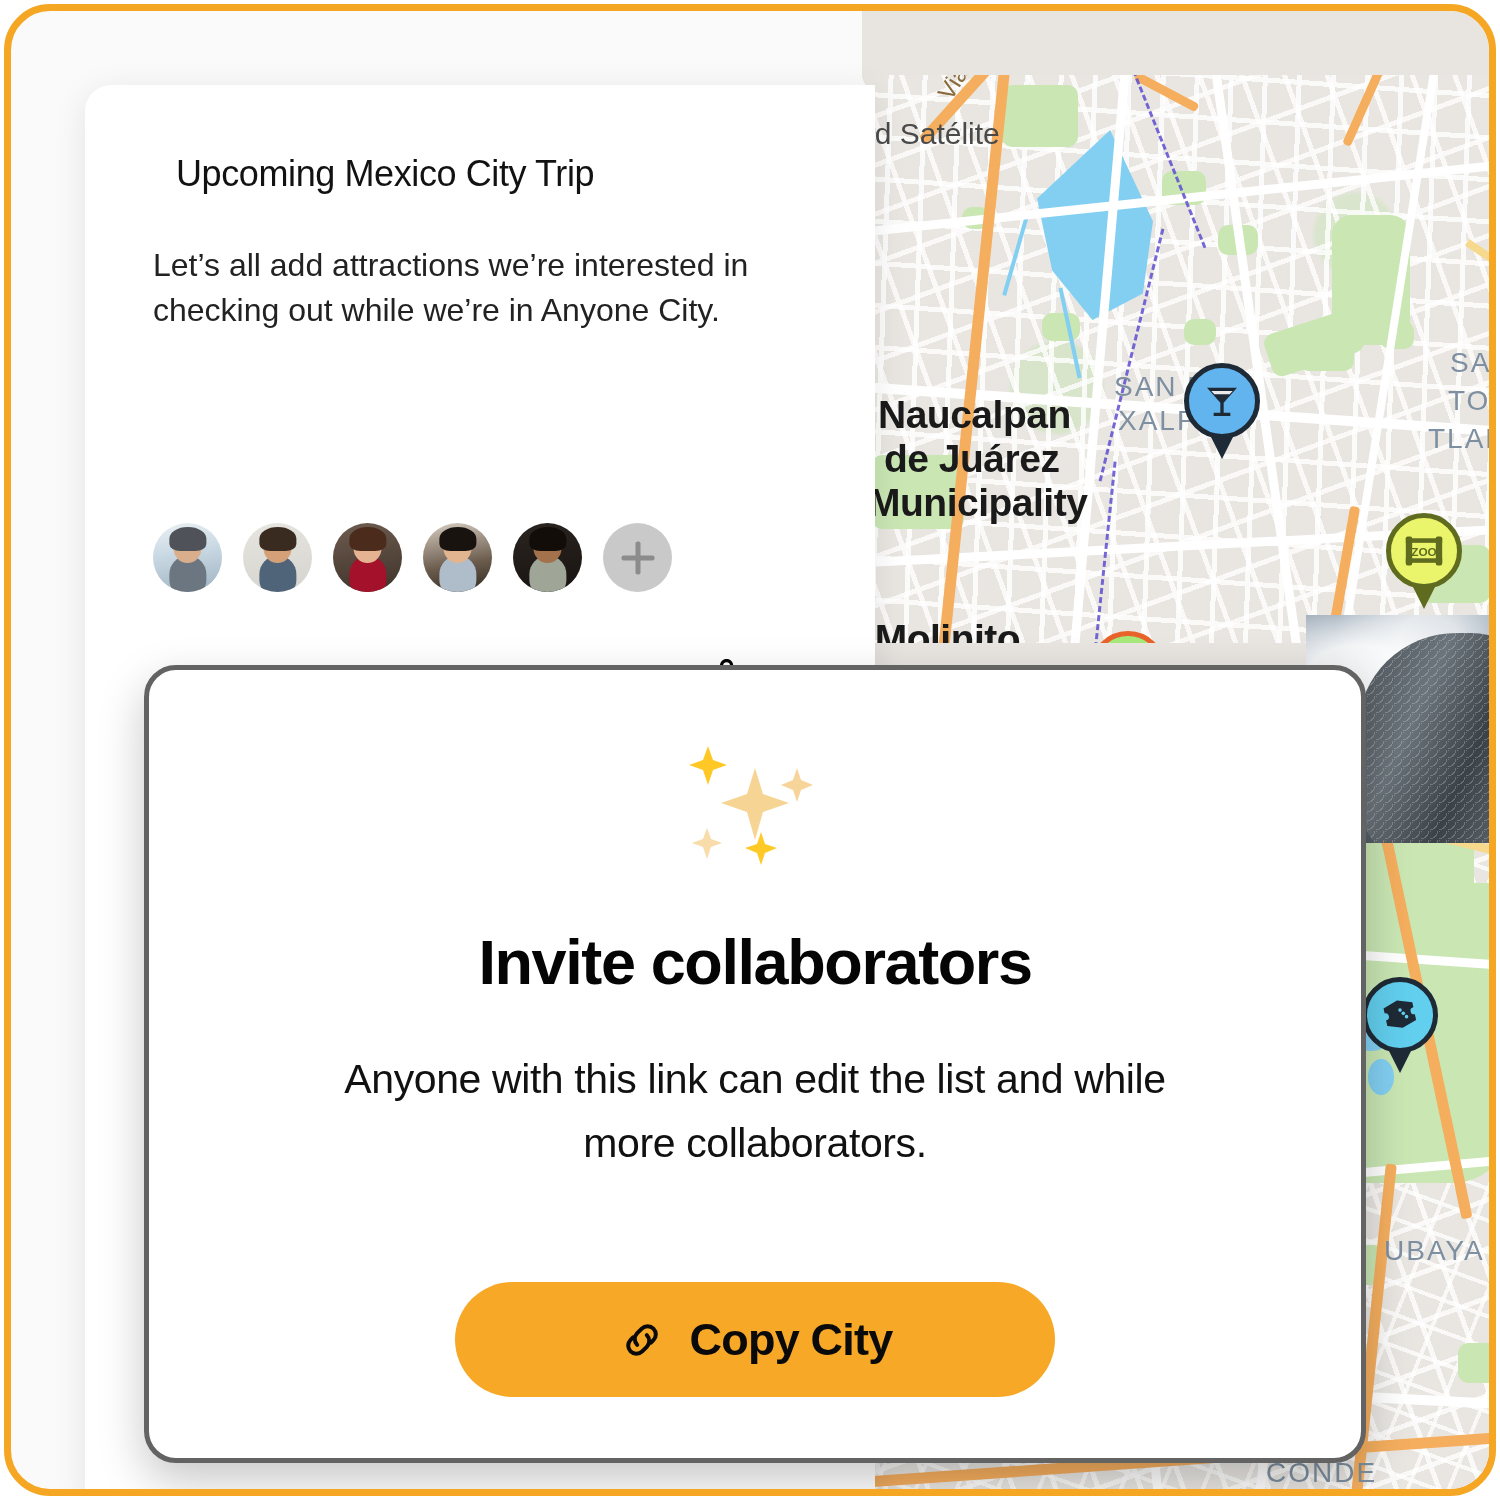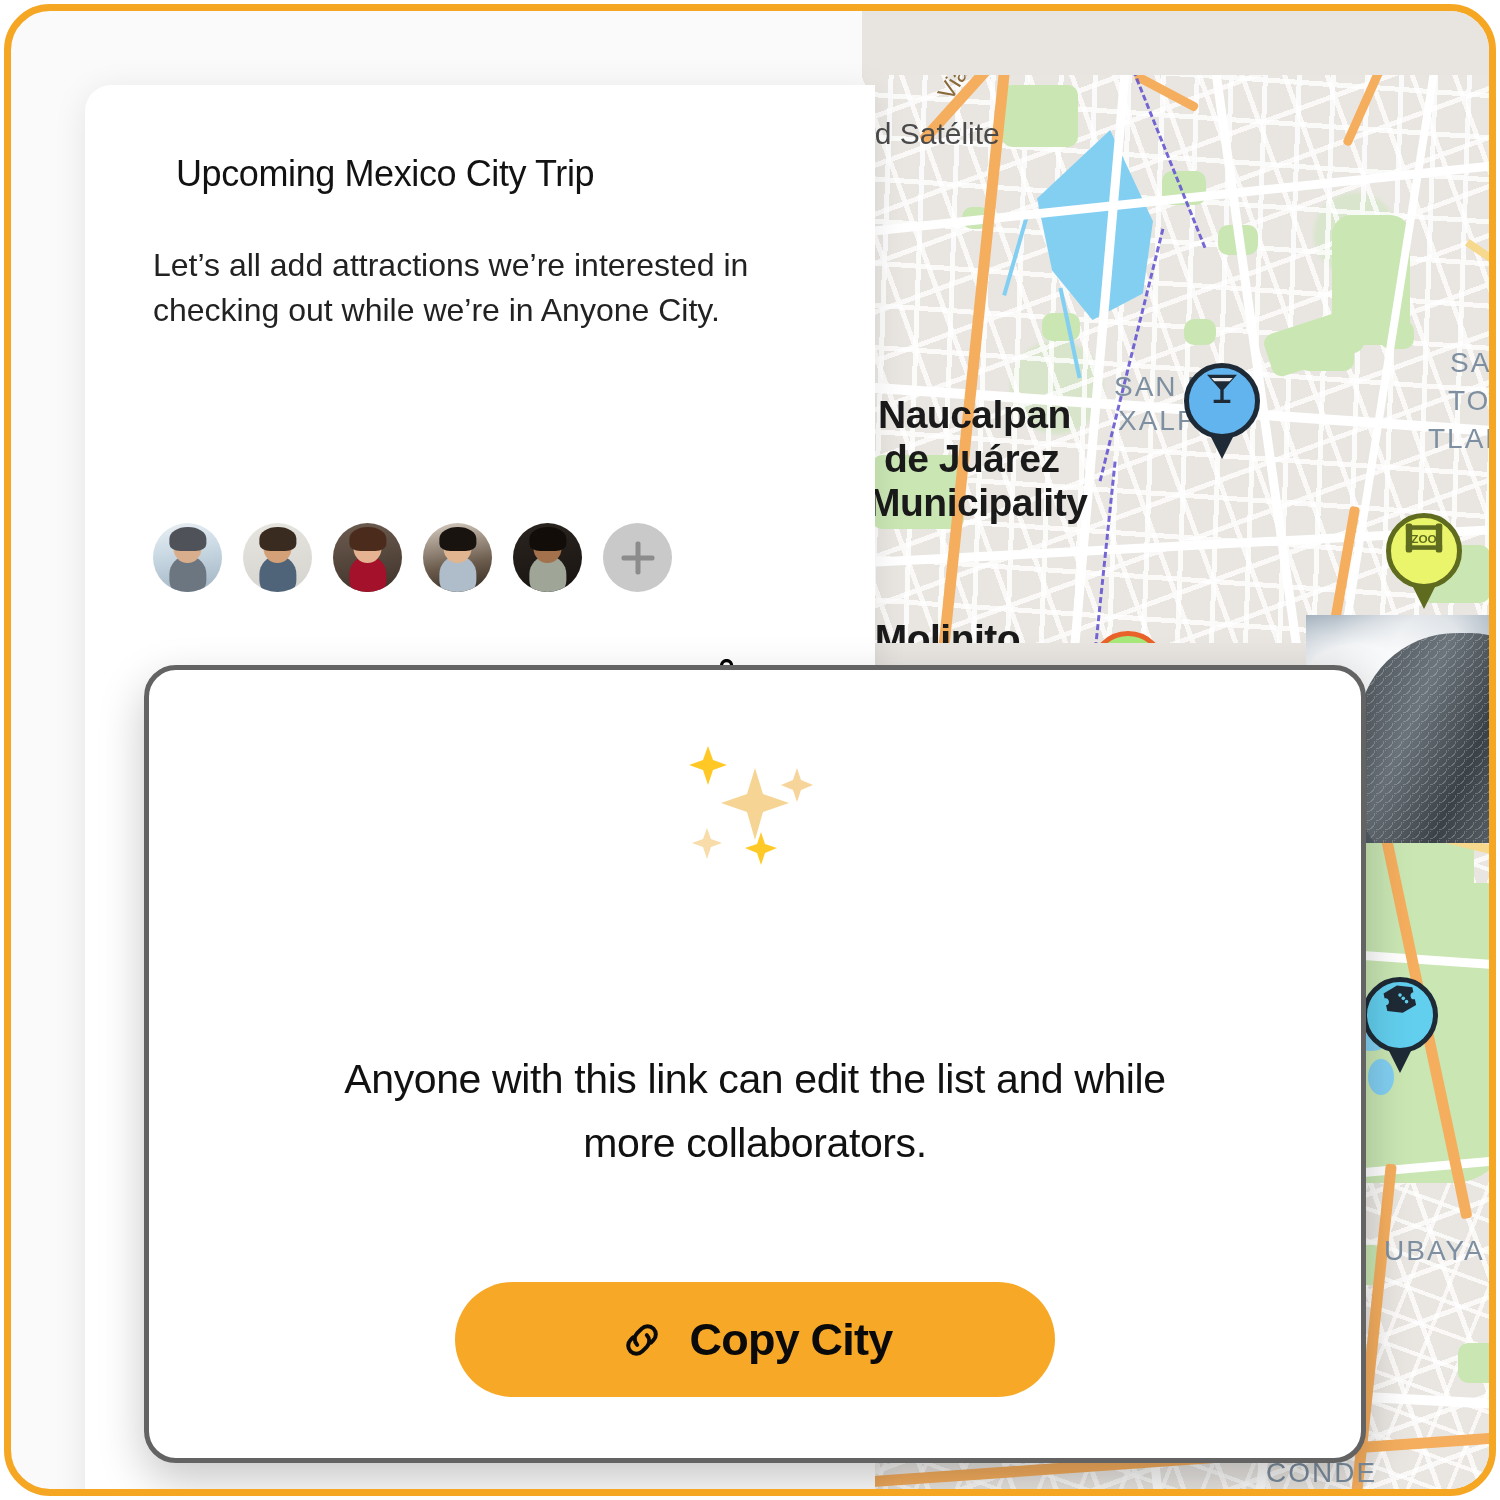--- a/index.html
+++ b/index.html
@@ -76,21 +76,21 @@
   }
   .maplabel.dark  { color:#1A1A1A; font-size:39px; font-weight:700; letter-spacing:-.5px; }
   .maplabel.mid   { color:#4A4A4A; font-size:30px; }
   .maplabel.muted { color:#7D8FA0; font-size:28px; letter-spacing:2px; }
 
   
   .pin { position:absolute; width:76px; height:96px; }
   .pin .head {
     position:absolute; left:0; top:0;
     width:76px; height:76px; border-radius:50%;
-    display:flex; justify-content:center;
+    display:flex; align-items:center; justify-content:center;
   }
   .pin .tail {
     position:absolute; left:50%; top:54px;
     width:0; height:0; transform:translateX(-50%);
     border-left:21px solid transparent;
     border-right:21px solid transparent;
     border-top:42px solid #1E2A35;
   }
   .pin.bar  .head { background:#62B4EE; border:5px solid #1E2A35; }
   .pin.zoo  .head { background:#EBF56B; border:5px solid #5F6B1E; }
@@ -434,20 +434,21 @@
   <div id="invite-modal">
 
     <svg id="sparkles-icon" viewBox="0 0 160 140">
       <path d="M80 28 L88 54 L114 63 L88 72 L80 100 L72 72 L46 63 L72 54 Z" fill="#F6D494"></path>
       <path d="M33 6 L38 20 L52 25 L38 30 L33 45 L28 30 L14 25 L28 20 Z" fill="#FFC824"></path>
       <path d="M122 28 L126 40 L138 45 L126 50 L122 62 L118 50 L106 45 L118 40 Z" fill="#F7D49A"></path>
       <path d="M32 88 L36 99 L47 103 L36 107 L32 119 L28 107 L17 103 L28 99 Z" fill="#F8DCA9"></path>
       <path d="M86 92 L90 104 L102 108 L90 113 L86 125 L82 113 L70 108 L82 104 Z" fill="#FFCA28"></path>
     </svg>
 
+    <div id="modal-title">Invite collaborators</div>
     <div id="modal-subtitle">Anyone with this link can edit the list and while more collaborators.</div>
 
     <button id="copy-link-button">
       <svg width="48" height="48" viewBox="0 0 24 24">
         <g fill="none" stroke="#0A0A0A" stroke-width="2" stroke-linecap="round">
           <path d="M9.6 14.4a4.1 4.1 0 010-5.8l2.3-2.3a4.1 4.1 0 015.8 5.8l-1.2 1.2"></path>
           <path d="M14.4 9.6a4.1 4.1 0 010 5.8l-2.3 2.3a4.1 4.1 0 01-5.8-5.8l1.2-1.2"></path>
         </g>
       </svg>
       <span id="copy-link-label">Copy City</span>

